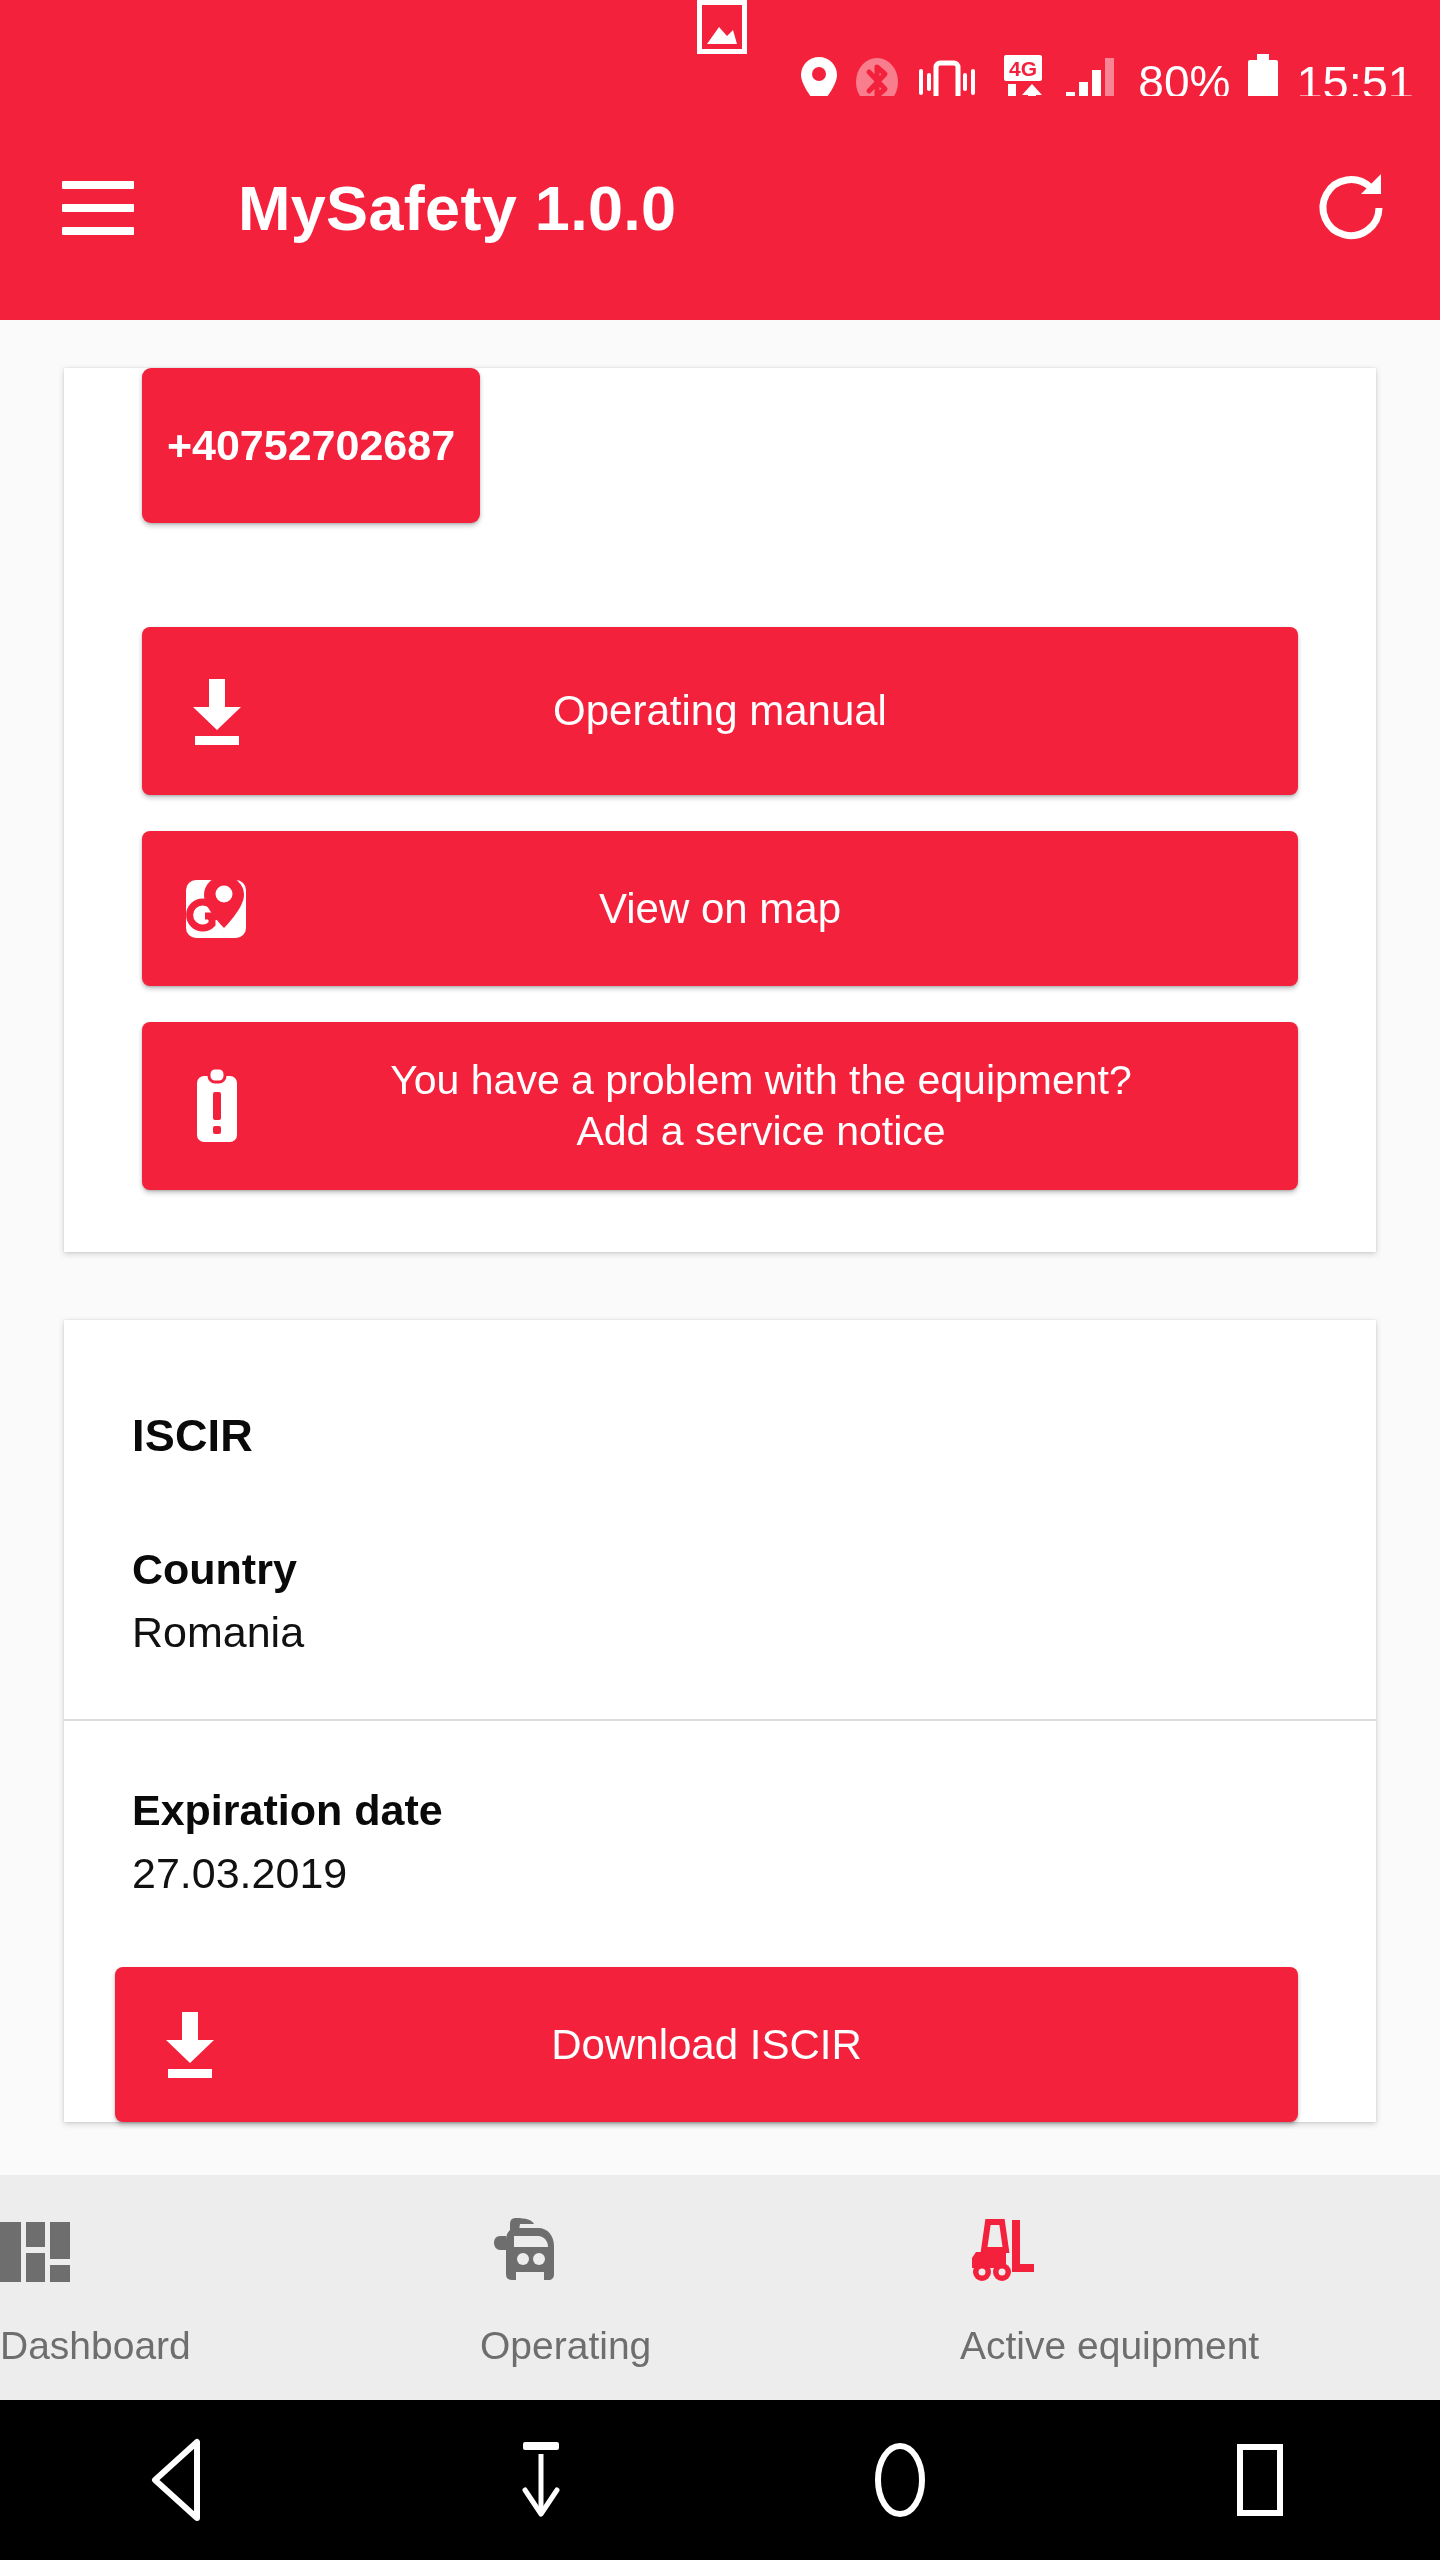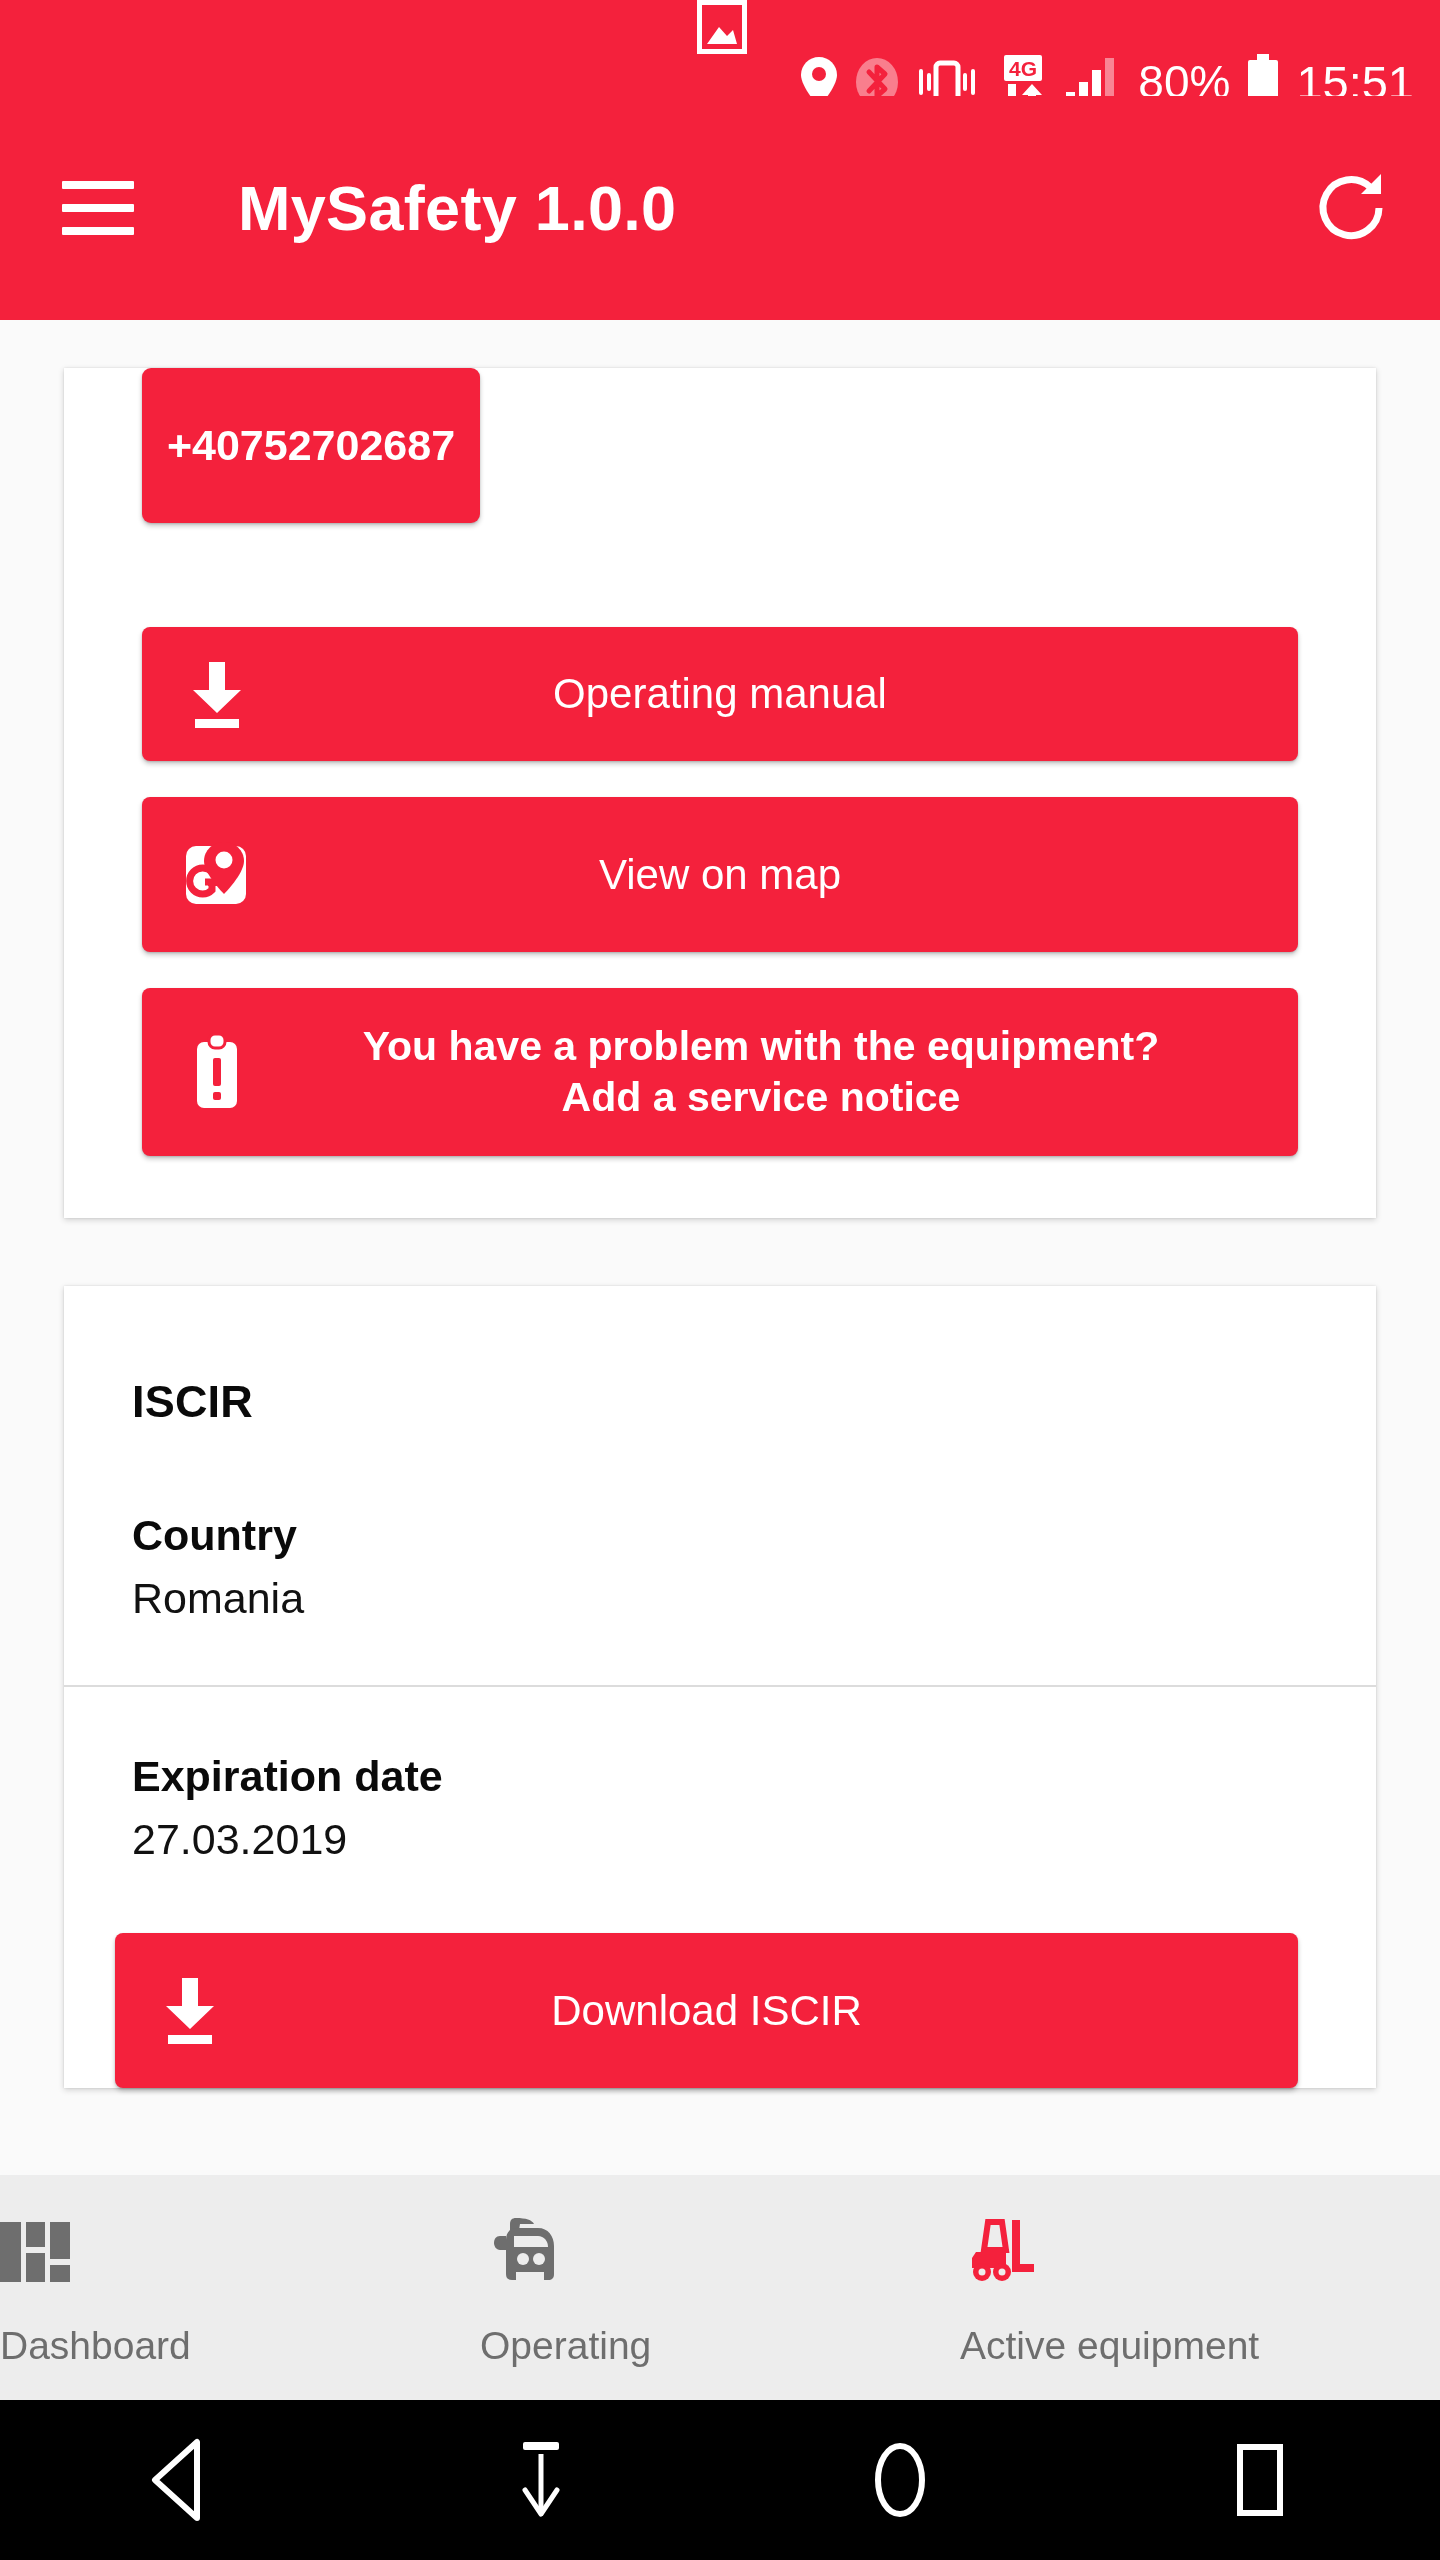--- a/index.html
+++ b/index.html
@@ -94,32 +94,32 @@
   #phone-button {
     margin:48px 0 0 78px;
     width:338px; height:155px;
     justify-content:center;
     border-radius:9px;
   }
   #phone-button .btn-label { font-size:43px; font-weight:700; }
 
   #operating-manual-button {
     margin:104px 78px 0 78px;
-    height:134px;
+    height:168px;
   }
   #view-on-map-button {
     margin:36px 78px 0 78px;
     height:155px;
   }
   #service-notice-button {
     margin:36px 78px 0 78px;
     height:168px;
   }
   #service-notice-button .btn-label {
-    font-size:41px; line-height:1.24; padding-left:112px; padding-right:30px;font-weight:bold;
+    font-size:41px; line-height:1.24; padding-left:112px; padding-right:30px;
   }
 
   
   #iscir-title {
     font-size:45px; font-weight:700; color:#0A0A0A;
     padding:90px 0 0 68px; letter-spacing:0.2px;
   }
   .field-block { padding:0 0 3px 68px; }
   #field-country { padding-top:82px; padding-bottom:62px; }
   #field-expiration { padding-top:64px; padding-bottom:10px; }

